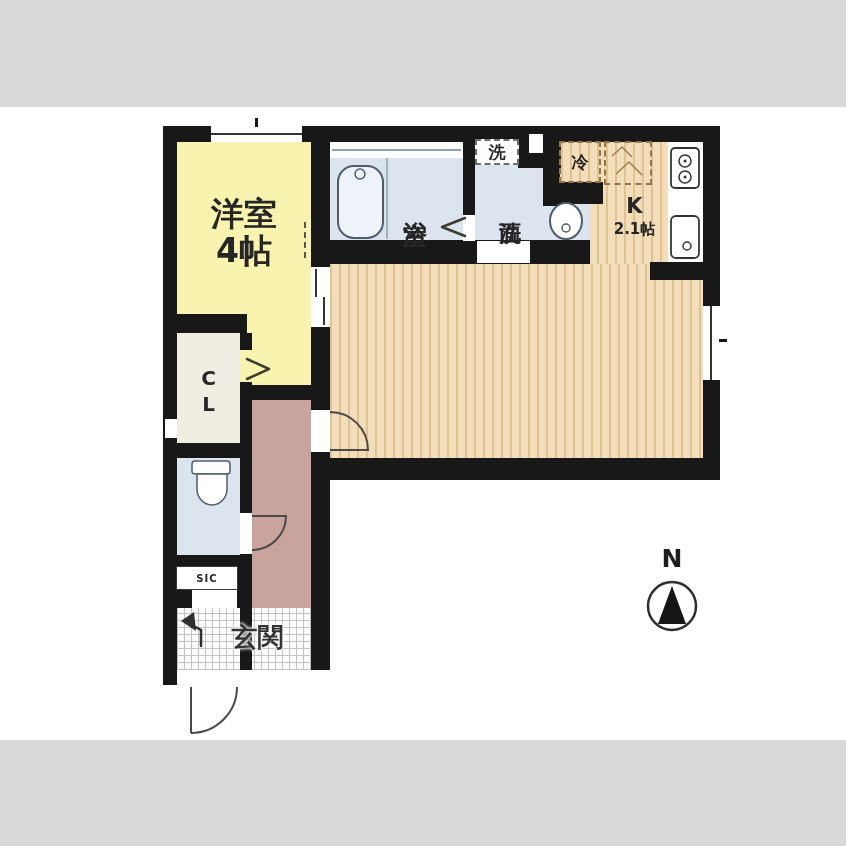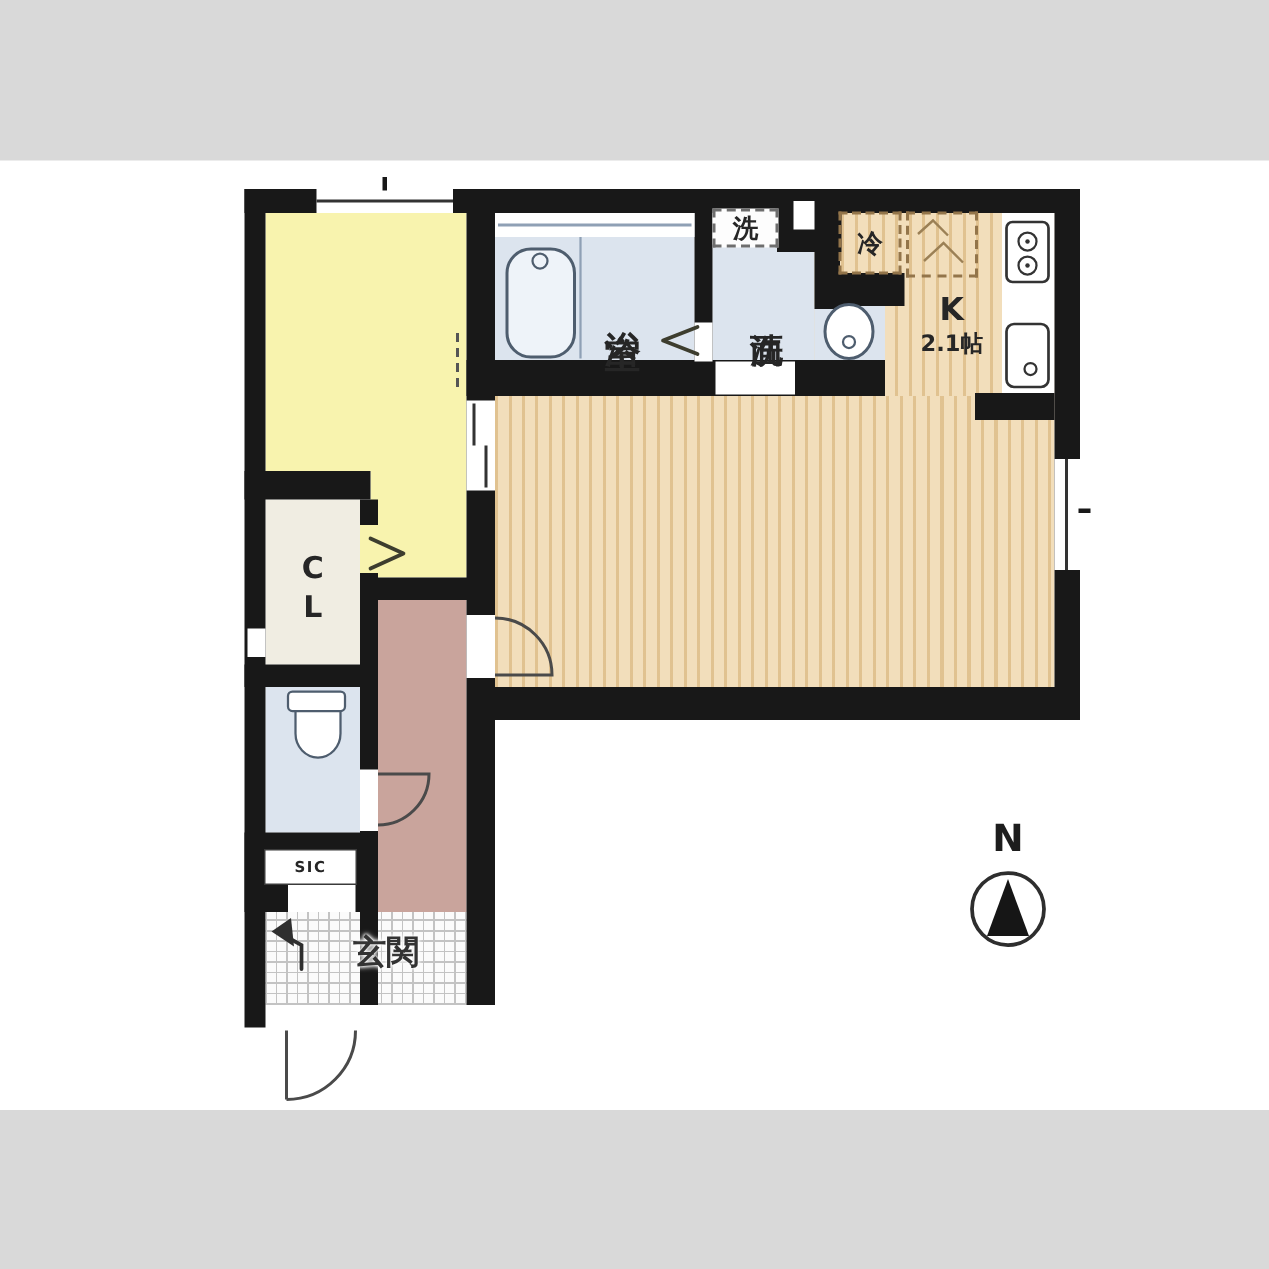--- a/index.html
+++ b/index.html
@@ -151,29 +151,33 @@
     <path d="M465,218 L442,227 L465,236" fill="none" stroke="#3d3d2e" stroke-width="2.5" stroke-linecap="round" stroke-linejoin="round"></path>
     <path d="M201,646 L201,630 L190,624" fill="none" stroke="#2f2f2f" stroke-width="2.5" stroke-linecap="round"></path>
     <path d="M194,612 L181,621 L196,631 Z" fill="#2f2f2f"></path>
 
     <path d="M612,156 L622,147 L632,157 M616,174 L629,162 L642,175" fill="none" stroke="#9b8055" stroke-width="1.6"></path>
 
     <circle cx="672" cy="606" r="24" fill="#ffffff" stroke="#2e2e2e" stroke-width="2.5"></circle>
     <path d="M672,586 L658,624 L686,624 Z" fill="#161616"></path>
   </svg>
 
+  <div class="label" style="left:177px;top:196px;width:134px;font-size:33px;line-height:1.12">
+    <div>洋室</div>
+    <div>4帖</div>
+  </div>
 
   <div class="label vtext" style="left:399px;top:167px;height:72px;font-size:24px">浴室</div>
   <div class="label vtext" style="left:495px;top:171px;height:70px;font-size:22px">洗面</div>
 
   <div class="label" style="left:607px;top:194px;width:55px;font-size:21px">K</div>
   <div class="label" style="left:597px;top:220px;width:75px;font-size:15px">2.1帖</div>
 
 
   <div class="abs" style="left:177px;top:348px;width:63px;height:88px;display:flex;align-items:center;justify-content:center">
     <span class="label vtext" style="position:static;font-size:20px">CL</span>
   </div>
 
-  <div class="label" style="left:200px;top:620px;width:115px;font-size:22px;color:#333;text-shadow:0 0 2px #fff,0 0 3px #fff,0 0 4px #fff">玄関</div>
+  <div class="label" style="left:200px;top:620px;width:115px;font-size:26px;color:#333;text-shadow:0 0 2px #fff,0 0 3px #fff,0 0 4px #fff">玄関</div>
 
   <div class="label" style="left:657px;top:544px;width:30px;font-size:25px;color:#1d1d1d">N</div>
 
 </div>
 
 </body></html>

